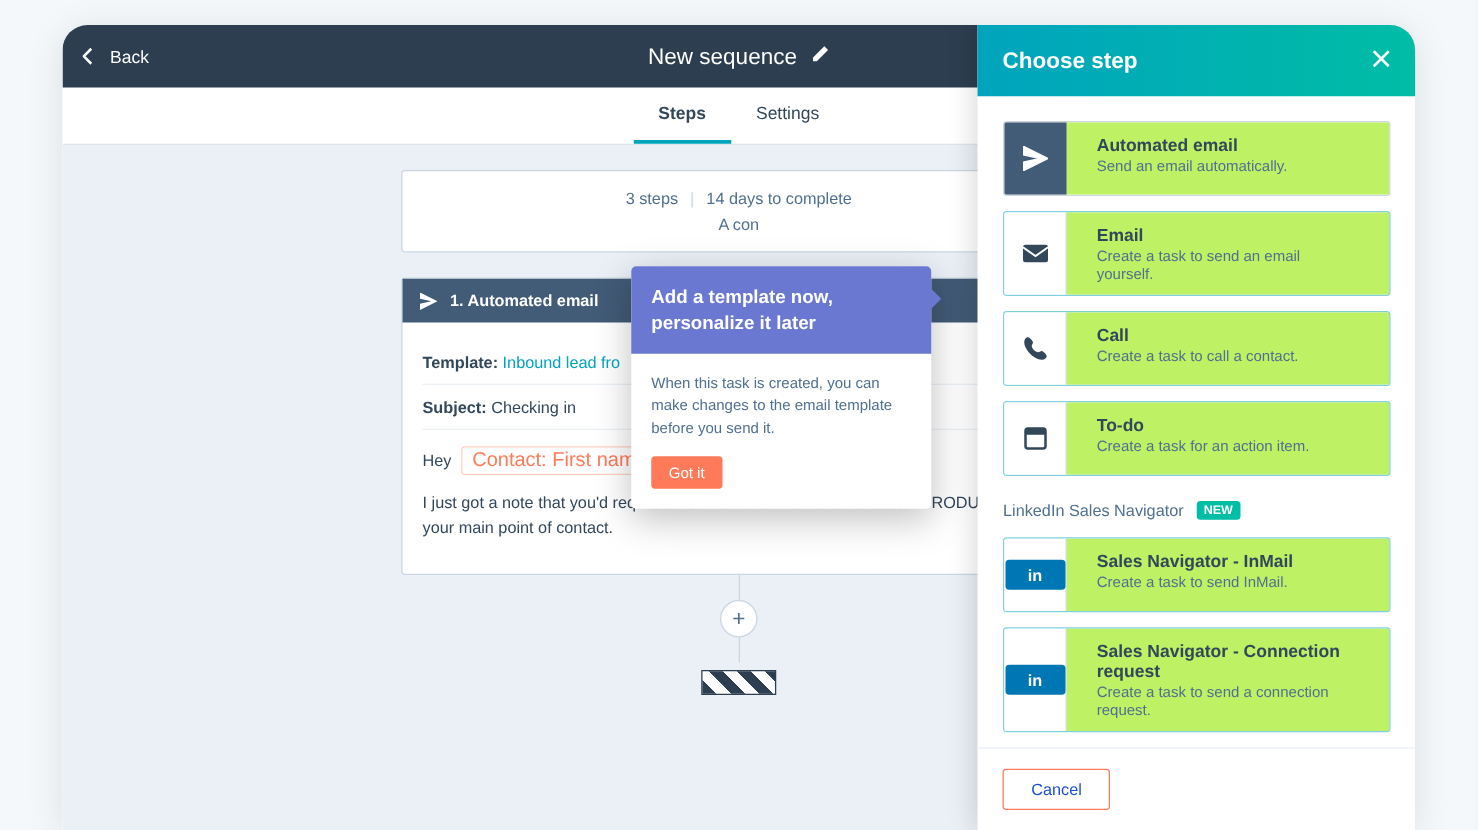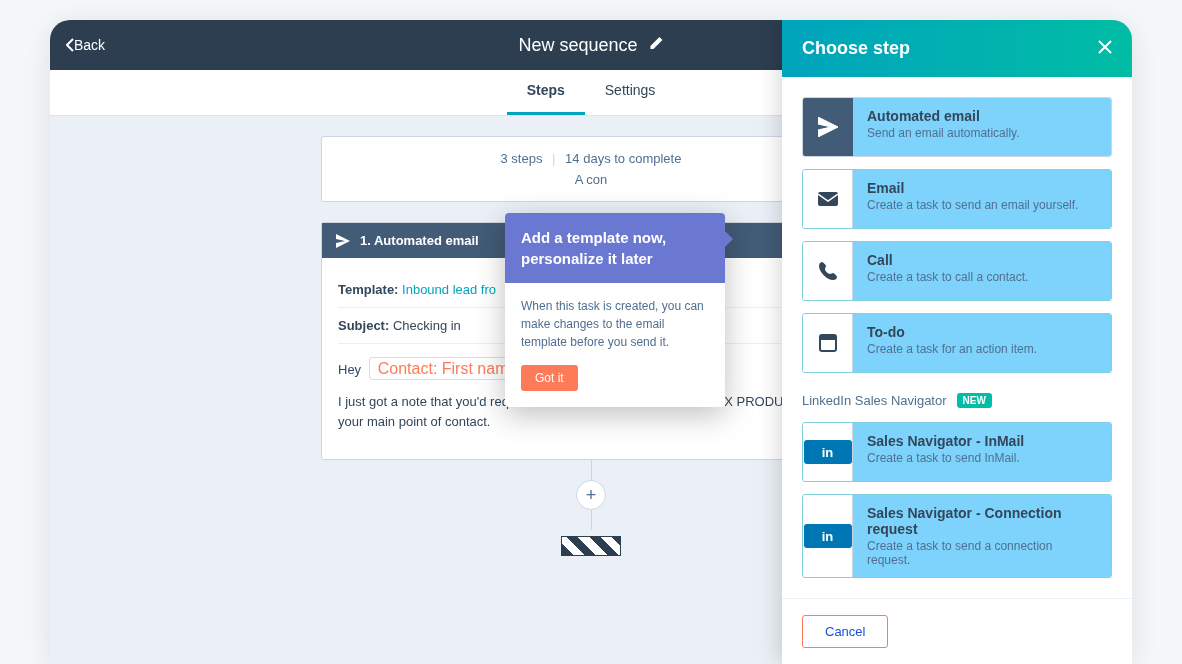--- a/index.html
+++ b/index.html
@@ -1,21 +1,21 @@
 <!DOCTYPE html>
 <html><head>
   <meta charset="utf-8">
   <style>
     * { margin: 0; padding: 0; box-sizing: border-box; }
     body { font-family: -apple-system, BlinkMacSystemFont, "Segoe UI", Helvetica, Arial, sans-serif; background: #f5f8fa; width: 1182px; height: 664px; overflow: hidden; }
     
     .app-frame { margin: 20px 50px 0; background: #fff; border-radius: 20px 20px 0 0; overflow: hidden; box-shadow: 0 4px 30px rgba(0,0,0,0.1); position: relative; height: 644px; }
     
     .header { background: #2d3e50; color: #fff; height: 50px; display: flex; align-items: center; padding: 0 16px; position: relative; }
-    .back-btn { display: flex; align-items: center; gap: 0; color: #fff; font-size: 14px; cursor: pointer; }
+    .back-btn { display: flex; align-items: center; gap: 14px; color: #fff; font-size: 14px; cursor: pointer; }
     .back-btn svg { width: 8px; height: 14px; }
     .header-title-wrap { position: absolute; left: 50%; transform: translateX(-50%); display: flex; align-items: center; gap: 12px; }
     .header-title { font-size: 18px; font-weight: 400; color: #fff; }
     .edit-icon svg { width: 14px; height: 14px; }
     
     .tabs { background: #fff; border-bottom: 1px solid #dfe3eb; display: flex; justify-content: center; height: 46px; }
     .tab { padding: 12px 20px; font-size: 14px; color: #33475b; cursor: pointer; border-bottom: 3px solid transparent; }
     .tab.active { border-bottom-color: #00a4bd; font-weight: 600; }
     
     .content-area { background: #eaf0f6; padding: 20px 0; height: calc(100% - 96px); display: flex; flex-direction: column; align-items: center; }
@@ -36,42 +36,42 @@
     .email-body { padding: 12px 0; font-size: 13px; color: #33475b; line-height: 1.6; }
     .token { color: #ff7a59; border: 1px solid #ffd1c2; background: #fff; padding: 2px 8px; border-radius: 3px; font-size: 16px; margin-left: 4px; }
     .see-more { text-align: center; padding: 10px 0; color: #00a4bd; font-size: 13px; font-weight: 600; cursor: pointer; display: flex; align-items: center; justify-content: center; gap: 6px; }
     .see-more svg { width: 10px; height: 10px; }
     
     .connector { width: 1px; height: 20px; background: #cbd6e2; }
     .add-step-btn { width: 30px; height: 30px; border-radius: 50%; background: #fff; border: 1px solid #cbd6e2; display: flex; align-items: center; justify-content: center; font-size: 18px; color: #516f90; cursor: pointer; }
     .finish-line { width: 60px; height: 20px; background-image: repeating-linear-gradient(45deg, #2d3e50 0 8px, #fff 8px 16px); margin-top: 6px; border: 1px solid #2d3e50; }
     
     
-    .popover { position: absolute; left: 455px; top: 193px; width: 220px; background: #fff; border-radius: 4px; box-shadow: 0 8px 30px rgba(0,0,0,0.25); z-index: 50; }
+    .popover { position: absolute; left: 455px; top: 193px; width: 240px; background: #fff; border-radius: 4px; box-shadow: 0 8px 30px rgba(0,0,0,0.25); z-index: 50; }
     .popover-head { background: #6a78d1; color: #fff; padding: 14px 16px; border-radius: 4px 4px 0 0; font-weight: 600; font-size: 15px; line-height: 1.4; position: relative; }
     .popover-head::after { content: ''; position: absolute; right: -8px; top: 18px; border: 8px solid transparent; border-left-color: #6a78d1; border-right: 0; }
     .popover-body { padding: 14px 16px; font-size: 12px; color: #516f90; line-height: 1.5; }
     .popover-footer { padding: 0 16px 16px; }
     .got-it-btn { background: #ff7a59; color: #fff; border: none; padding: 6px 14px; border-radius: 3px; font-size: 12px; cursor: pointer; }
     
     
     .side-panel { position: absolute; right: 0; top: 0; width: 350px; height: 100%; background: #fff; box-shadow: -4px 0 20px rgba(0,0,0,0.15); z-index: 40; display: flex; flex-direction: column; }
     .panel-header { background: linear-gradient(90deg, #00a4bd, #00bda5); color: #fff; padding: 18px 20px; display: flex; align-items: center; justify-content: space-between; }
     .panel-title { font-size: 18px; font-weight: 700; }
     .close-icon { cursor: pointer; font-size: 18px; }
     .panel-body { padding: 20px; flex: 1; overflow-y: auto; }
     
     .step-option { display: flex; border: 1px solid #7fd1de; background: #e5f5f8; border-radius: 3px; margin-bottom: 12px; overflow: hidden; cursor: pointer; min-height: 60px; }
     .step-option.selected .opt-icon { background: #425b76; }
     .step-option.selected .opt-icon svg { fill: #fff; stroke: #fff; }
     .step-option.selected { background: #fff; border-color: #cbd6e2; }
     .opt-icon { width: 50px; background: #fff; display: flex; align-items: center; justify-content: center; flex-shrink: 0; border-right: 1px solid #cbd6e2; }
     .step-option.selected .opt-icon { border-right: none; }
     .opt-icon svg { width: 20px; height: 20px; }
-    .opt-text { padding: 10px 14px; background: #7dd3fc; flex: 1; }
+    .opt-text { padding: 10px 24px; background: #bef264; flex: 1; }
     .opt-title { font-size: 14px; font-weight: 600; color: #33475b; margin-bottom: 2px; }
     .opt-desc { font-size: 12px; color: #516f90; }
     
     .section-label { display: flex; align-items: center; gap: 10px; margin: 20px 0 14px; font-size: 13px; color: #516f90; }
     .new-badge { background: #00bda5; color: #fff; font-size: 10px; font-weight: 700; padding: 2px 6px; border-radius: 3px; }
     
     .linkedin-icon { width: 48px; height: 24px; background: #0077b5; border-radius: 3px; display: flex; align-items: center; justify-content: center; color: #fff; font-weight: 700; font-size: 13px; }
     
     .panel-footer { padding: 16px 20px; border-top: 1px solid #eaf0f6; }
     .cancel-btn { background: #fff; color: #1d4ed8; border: 1px solid #ff7a59; padding: 8px 22px; border-radius: 3px; font-size: 13px; cursor: pointer; }

